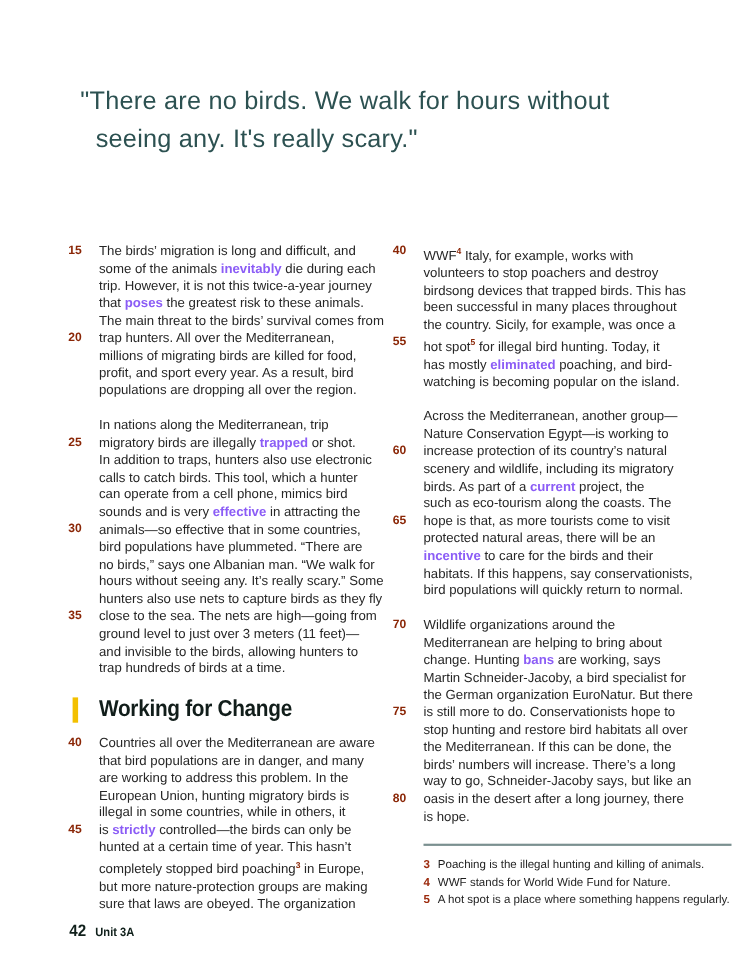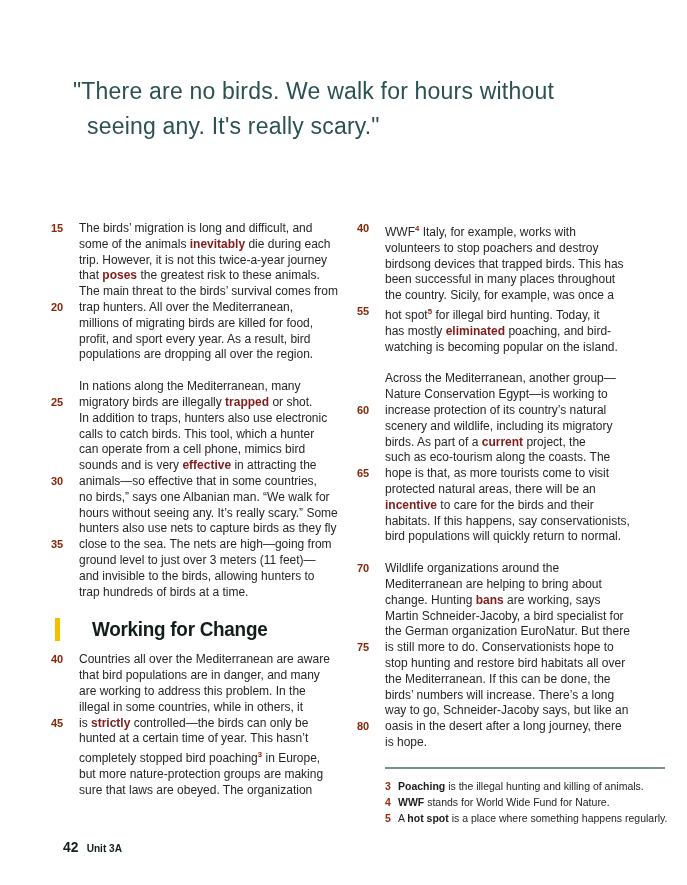--- a/index.html
+++ b/index.html
@@ -8,36 +8,36 @@
     font-family:"Liberation Sans",sans-serif;color:#222;
   }
   
   .pull-quote{
     position:absolute;left:73px;top:74px;
     font-size:23px;line-height:35px;color:#2c5151;letter-spacing:0.2px;
   }
   .pull-quote .q2{padding-left:14px;}
   
   .col{position:absolute;top:221px;}
-  .col-left{left:51px;width:294px;}
+  .col-left{left:62px;width:294px;}
   .col-right{left:357px;width:308px;}
   .para{margin:0 0 16px 0;}
   .row{display:flex;align-items:flex-start;}
   .gutter{
     flex:0 0 28px;font-size:11px;font-weight:bold;color:#8a2606;
     line-height:15.8px;transform-origin:left top;
   }
   .line-text{
     flex:1;font-size:12px;line-height:15.8px;color:#262626;white-space:nowrap;
   }
-  .line-text b.vocab{color:#7f1d1d;font-weight:bold;}
-  .line-text b.term, .fn-text b.term{color:#1c1c1c;font-weight:bold;}
+  .line-text b.vocab{color:#8b5cf6;font-weight:bold;}
+  .line-text b.term, .fn-text b.term{color:#1c1c1c;font-weight:normal;}
   sup.fnref{color:#8a2606;font-weight:bold;font-size:0.65em;}
   
-  .heading-row{display:flex;align-items:center;margin:12px 0 10px 0;height:26px;gap:13px;}
+  .heading-row{display:flex;align-items:center;margin:12px 0 10px 0;height:26px;}
   .heading-bar{flex:0 0 5px;height:23px;background:#f3c000;margin-left:4px;margin-right:19px;}
   .heading-text{
     display:inline-block;font-size:21px;font-weight:bold;color:#111d1a;
     letter-spacing:-0.3px;transform:scaleX(0.9);transform-origin:left center;
     white-space:nowrap;
   }
   
   .rule{margin:6px 0 10px 28px;border-top:2px solid #7a9090;}
   .footnotes{margin-left:28px;}
   .fn-row{display:flex;margin-bottom:1.5px;}
@@ -96,21 +96,21 @@
           <div class="line-text">profit, and sport every year. As a result, bird</div>
         </div>
         <div class="row">
           <div class="gutter"></div>
           <div class="line-text">populations are dropping all over the region.</div>
         </div>
       </div>
       <div class="para">
         <div class="row">
           <div class="gutter"></div>
-          <div class="line-text">In nations along the Mediterranean, many</div>
+          <div class="line-text">In nations along the Mediterranean, trip</div>
         </div>
         <div class="row">
           <div class="gutter">25</div>
           <div class="line-text">migratory birds are illegally <b class="vocab">trapped</b> or shot.</div>
         </div>
         <div class="row">
           <div class="gutter"></div>
           <div class="line-text">In addition to traps, hunters also use electronic</div>
         </div>
         <div class="row">
@@ -121,20 +121,24 @@
           <div class="gutter"></div>
           <div class="line-text">can operate from a cell phone, mimics bird</div>
         </div>
         <div class="row">
           <div class="gutter"></div>
           <div class="line-text">sounds and is very <b class="vocab">effective</b> in attracting the</div>
         </div>
         <div class="row">
           <div class="gutter">30</div>
           <div class="line-text">animals—so effective that in some countries,</div>
+        </div>
+        <div class="row">
+          <div class="gutter"></div>
+          <div class="line-text">bird populations have plummeted. “There are</div>
         </div>
         <div class="row">
           <div class="gutter"></div>
           <div class="line-text">no birds,” says one Albanian man. “We walk for</div>
         </div>
         <div class="row">
           <div class="gutter"></div>
           <div class="line-text">hours without seeing any. It’s really scary.” Some</div>
         </div>
         <div class="row">
@@ -167,20 +171,24 @@
           <div class="gutter">40</div>
           <div class="line-text">Countries all over the Mediterranean are aware</div>
         </div>
         <div class="row">
           <div class="gutter"></div>
           <div class="line-text">that bird populations are in danger, and many</div>
         </div>
         <div class="row">
           <div class="gutter"></div>
           <div class="line-text">are working to address this problem. In the</div>
+        </div>
+        <div class="row">
+          <div class="gutter"></div>
+          <div class="line-text">European Union, hunting migratory birds is</div>
         </div>
         <div class="row">
           <div class="gutter"></div>
           <div class="line-text">illegal in some countries, while in others, it</div>
         </div>
         <div class="row">
           <div class="gutter">45</div>
           <div class="line-text">is <b class="vocab">strictly</b> controlled—the birds can only be</div>
         </div>
         <div class="row">

